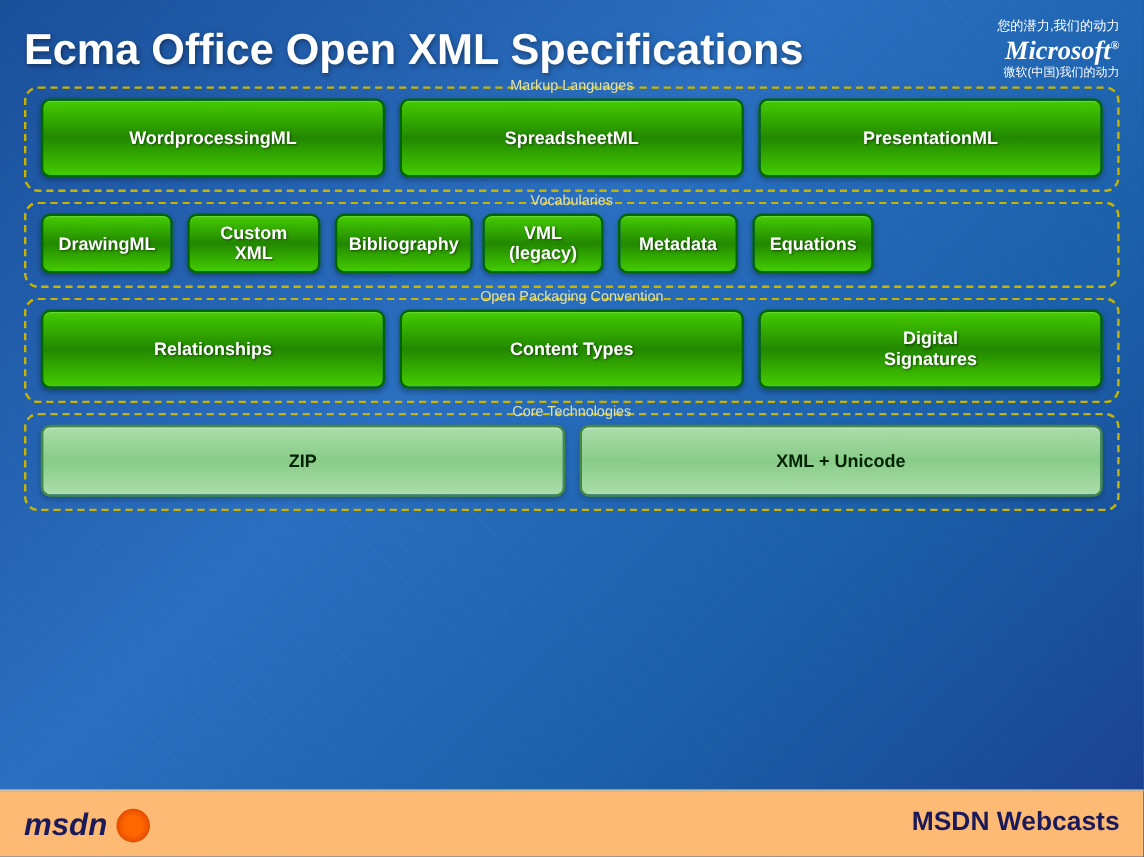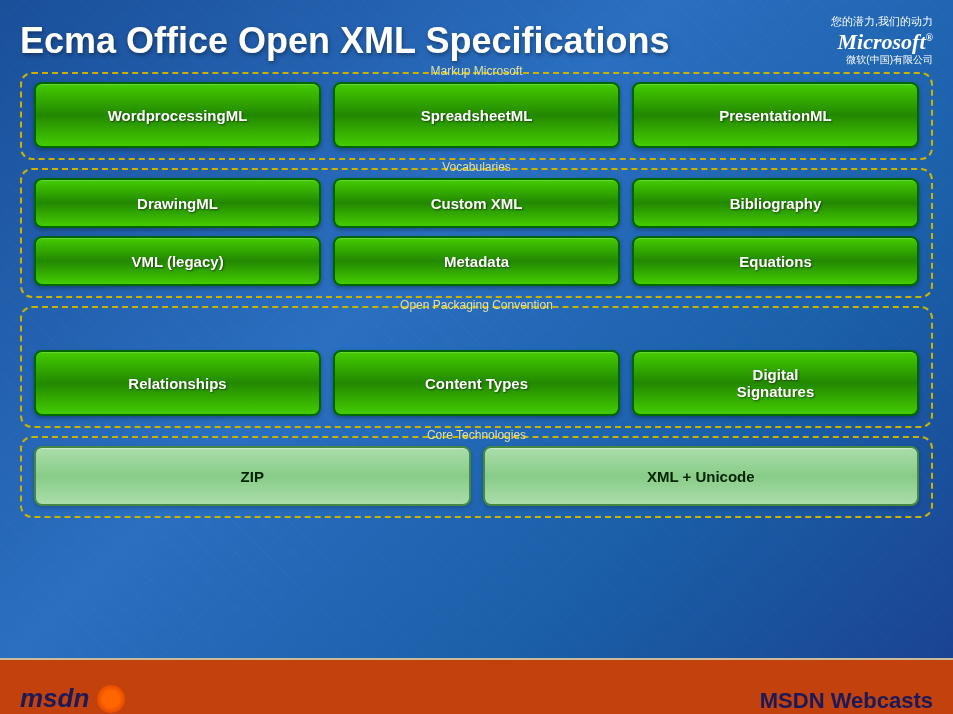--- a/index.html
+++ b/index.html
@@ -166,39 +166,38 @@
     }
 
     .markup-row .green-btn {
       flex: 1;
       height: 66px;
     }
 
     
     .vocab-grid {
       display: flex;
-      flex-direction: column;
+      flex-direction: row;
       gap: 8px;
     }
 
     .vocab-row {
       display: flex;
       gap: 12px;
     }
 
     .vocab-row .green-btn {
       flex: 1;
       height: 50px;
     }
 
     
     .packaging-row {
       display: flex;
       gap: 12px;
-      margin-top: 34px;
     }
 
     .packaging-row .green-btn {
       flex: 1;
       height: 66px;
     }
 
     
     .core-row {
       display: flex;
@@ -206,25 +205,25 @@
     }
 
     .core-row .light-green-btn {
       flex: 1;
       height: 60px;
     }
 
     
     .footer {
       height: 56px;
-      background: #c2410c;
-      display: flex;
-      align-items: flex-end;
+      background: #fdba74;
+      display: flex;
+      align-items: flex-start;
       justify-content: space-between;
-      padding: 0 20px;
+      padding: 12px 20px;
       border-top: 2px solid #ccbb99;
     }
 
     .msdn-logo {
       display: flex;
       align-items: center;
       gap: 4px;
     }
 
     .msdn-text {
@@ -256,28 +255,28 @@
 
 <div class="content">
 
   <div class="header">
     <div class="title">Ecma Office Open XML Specifications</div>
     <div class="logo-area">
       <div class="tagline">您的潜力,我们的动力</div>
       <div class="microsoft-logo">
         <span>Microsoft</span><sup>®</sup>
       </div>
-      <div class="ms-subtitle">微软(中国)有限公司</div>
+      <div class="ms-subtitle">微软(中国)我们的动力</div>
     </div>
   </div>
 
   <div class="diagram">
 
     <div class="section">
-      <div class="section-label">Markup Microsoft</div>
+      <div class="section-label">Markup Languages</div>
       <div class="markup-row">
         <div class="green-btn">WordprocessingML</div>
         <div class="green-btn">SpreadsheetML</div>
         <div class="green-btn">PresentationML</div>
       </div>
     </div>
 
     <div class="section">
       <div class="section-label">Vocabularies</div>
       <div class="vocab-grid">

